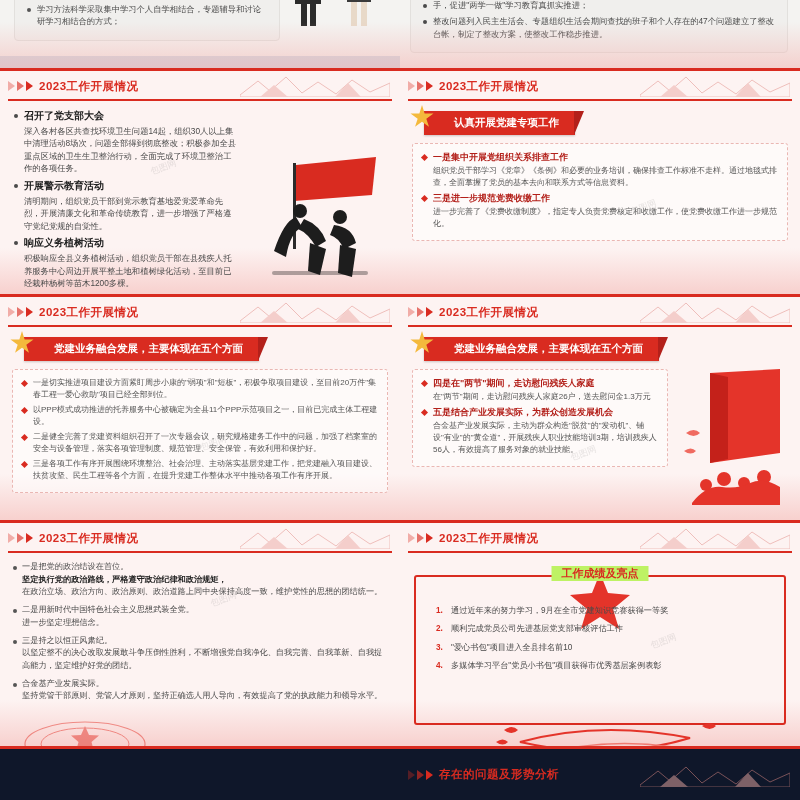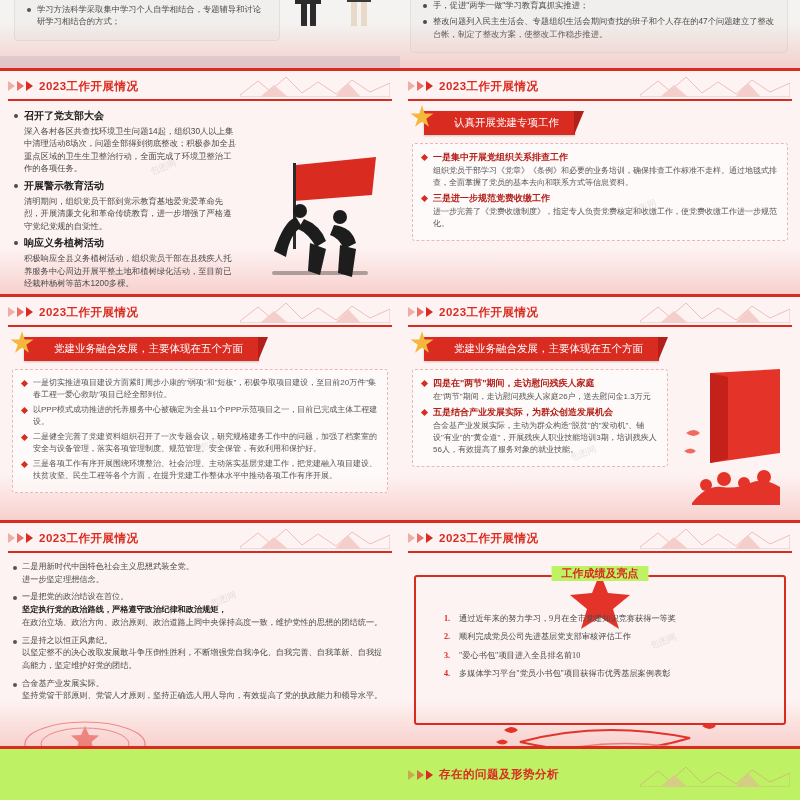--- a/index.html
+++ b/index.html
@@ -63,21 +63,21 @@
     padding:8px 12px 6px 12px;
     box-sizing:border-box;
     height:calc(100% - 30px);
   }
   
   .ribbon{
     position:relative;
     display:inline-block;
     background:#d92b20;
     color:#fff;
-    font-size:10.5px;font-weight:normal;
+    font-size:10.5px;font-weight:bold;
     padding:5px 16px 5px 30px;
     margin:2px 0 8px 12px;
     box-shadow:0 1px 2px rgba(0,0,0,.2);
   }
   .ribbon:before{
     content:"";position:absolute;left:-14px;top:-6px;
     width:24px;height:24px;
     background:#f4b93c;
     clip-path:polygon(50% 0%,61% 35%,98% 35%,68% 57%,79% 91%,50% 70%,21% 91%,32% 57%,2% 35%,39% 35%);
   }
@@ -159,33 +159,33 @@
     margin:22px 14px 10px 14px;
     padding:20px 12px 12px 12px;
     height:150px;
     box-sizing:border-box;
   }
   .frame-title{
     position:absolute;left:50%;top:-11px;transform:translateX(-50%);
     background:#bef264;padding:0 10px;
     color:#d92b20;font-size:11px;font-weight:bold;white-space:nowrap;
   }
-  .num-list{list-style:none;margin:16px;padding:0;counter-reset:n;font-family:Liberation Serif, serif;}
+  .num-list{list-style:none;margin:8px;padding:0;counter-reset:n;}
   .num-list>li{
     position:relative;padding-left:15px;margin-bottom:6px;
     font-size:8.2px;color:#4a4a4a;line-height:1.5;
   }
   .num-list>li:before{
     counter-increment:n;content:counter(n) ".";
     position:absolute;left:0;top:0;color:#d92b20;font-weight:bold;font-size:8.2px;
   }
   .bottom-bar{
     grid-column:1/3;
     position:relative;
-    background:#bef264;
+    background:#0f172a;
     border-top:3px solid #d92b20;
     display:flex;align-items:center;
   }
   .bottom-bar .hdr{height:100%;}
   .wm{
     position:absolute;color:rgba(120,120,120,.18);font-size:9px;
     transform:rotate(-20deg);pointer-events:none;z-index:5;white-space:nowrap;
   }
 </style>
 </head>
@@ -396,27 +396,27 @@
       <svg class="hdr-deco" viewBox="0 0 150 24">
         <path d="M0 22 L18 8 L30 18 L46 4 L62 20 L78 9 L96 21 L112 7 L130 19 L150 10 L150 24 L0 24Z" fill="none" stroke="#e08b85" stroke-width="1"></path>
         <path d="M20 24 L34 12 L48 24Z" fill="#edaaa5"></path>
         <path d="M95 24 L108 10 L121 24Z" fill="#edaaa5"></path>
       </svg>
       <div class="hdr-rule"></div>
     </div>
     <div class="body">
       <ul class="plain-list">
         <li>
-          <span class="p-text">二是用新时代中国特色社会主义思想武装全党。</span>
-          <span class="p-text">进一步坚定理想信念。</span>
-        </li>
-        <li>
           <span class="p-text">一是把党的政治结设在首位。</span>
           <span class="p-text p-strong">坚定执行党的政治路线，严格遵守政治纪律和政治规矩，</span>
           <span class="p-text">在政治立场、政治方向、政治原则、政治道路上同中央保持高度一致，维护党性的思想的团结统一。</span>
+        </li>
+        <li>
+          <span class="p-text">二是用新时代中国特色社会主义思想武装全党。</span>
+          <span class="p-text">进一步坚定理想信念。</span>
         </li>
         <li>
           <span class="p-text">三是持之以恒正风肃纪。</span>
           <span class="p-text">以坚定整不的决心改取发展敢斗争压倒性胜利，不断增强党自我净化、自我完善、自我革新、自我提高能力，坚定维护好党的团结。</span>
         </li>
         <li>
           <span class="p-text">合金基产业发展实际。</span>
           <span class="p-text">坚持党管干部原则、党管人才原则，坚持正确选人用人导向，有效提高了党的执政能力和领导水平。</span>
         </li>
       </ul>

